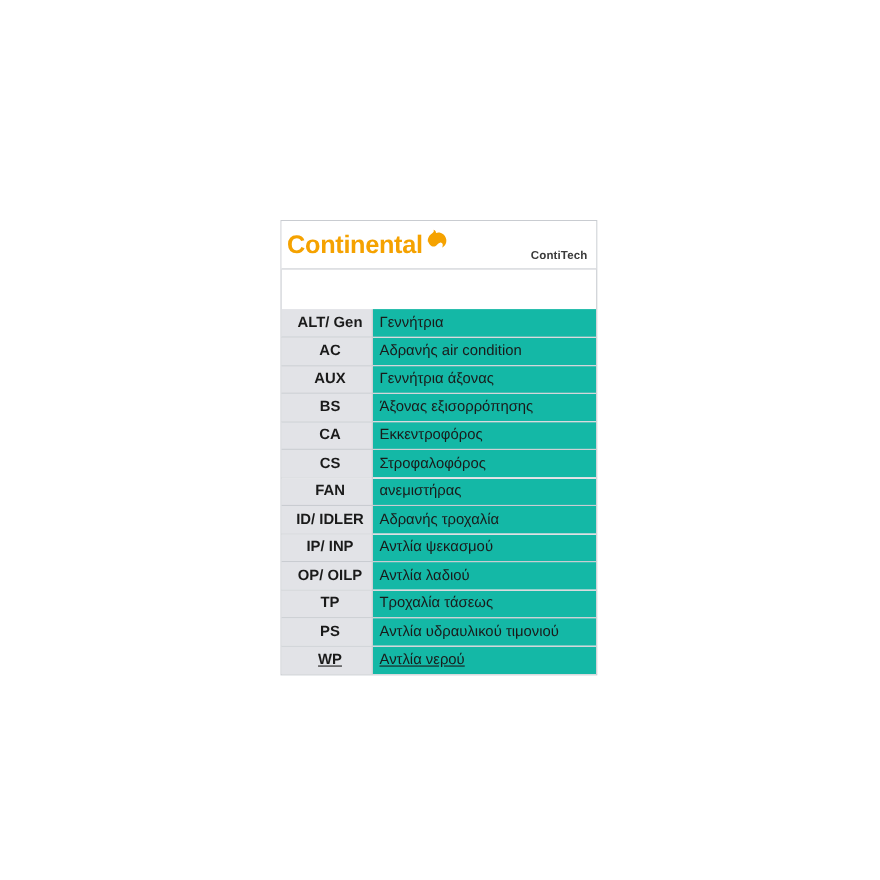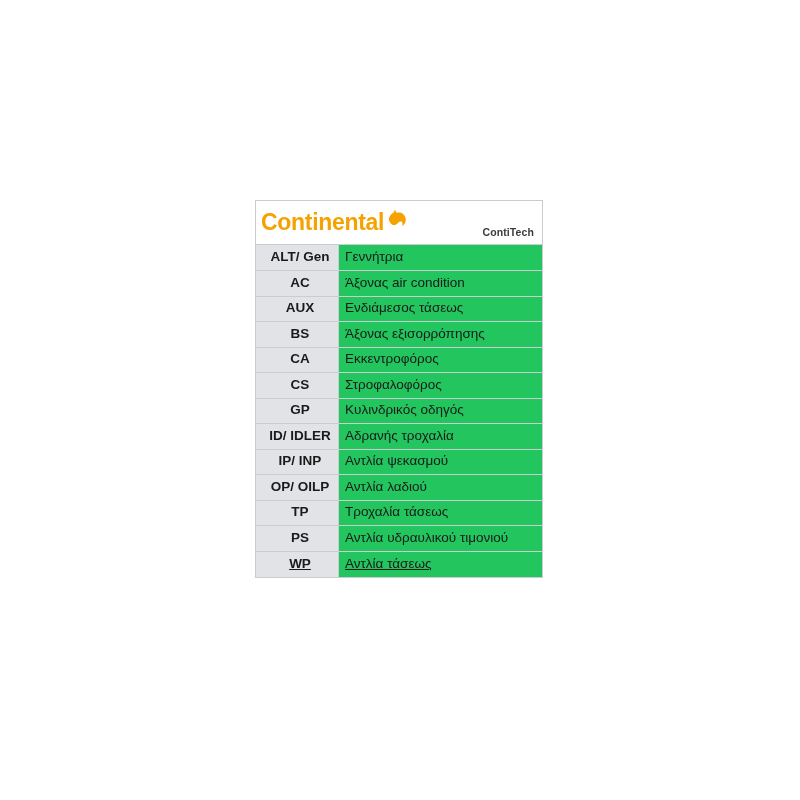--- a/index.html
+++ b/index.html
@@ -58,20 +58,21 @@
     bottom: 6px;
     color: #3b3b3b;
     font-size: 10.5px;
     font-weight: bold;
     letter-spacing: 0.1px;
   }
   table.legend {
     border-collapse: collapse;
     width: 100%;
     table-layout: fixed;
+    margin-top: 36px;
   }
   table.legend tr {
     height: 25.5px;
   }
   table.legend td {
     border-bottom: 1px solid #c9ccd1;
     padding: 0 0 0 6px;
     font-size: 13.5px;
     color: #1a1a1a;
     vertical-align: middle;
@@ -85,21 +86,21 @@
   }
   td.code {
     width: 76px;
     background: #e2e3e7;
     border-right: 1px solid #c9ccd1;
     font-weight: bold;
     text-align: center;
     padding-left: 0;
   }
   td.desc {
-    background: #22c55e;
+    background: #14b8a6;
     padding-left: 8px;
   }
 </style>
 </head>
 <body>
 
 <div id="page">
 
   <div class="legend-card">
 
@@ -116,41 +117,41 @@
     </div>
 
     <table class="legend">
       <tbody>
         <tr>
           <td class="code">ALT/ Gen</td>
           <td class="desc">Γεννήτρια</td>
         </tr>
         <tr>
           <td class="code">AC</td>
-          <td class="desc">Άξονας air condition</td>
+          <td class="desc">Αδρανής air condition</td>
         </tr>
         <tr>
           <td class="code">AUX</td>
-          <td class="desc">Ενδιάμεσος τάσεως</td>
+          <td class="desc">Γεννήτρια άξονας</td>
         </tr>
         <tr>
           <td class="code">BS</td>
           <td class="desc">Άξονας εξισορρόπησης</td>
         </tr>
         <tr>
           <td class="code">CA</td>
           <td class="desc">Εκκεντροφόρος</td>
         </tr>
         <tr>
           <td class="code">CS</td>
           <td class="desc">Στροφαλοφόρος</td>
         </tr>
         <tr>
-          <td class="code">GP</td>
-          <td class="desc">Κυλινδρικός οδηγός</td>
+          <td class="code">FAN</td>
+          <td class="desc">ανεμιστήρας</td>
         </tr>
         <tr>
           <td class="code">ID/ IDLER</td>
           <td class="desc">Αδρανής τροχαλία</td>
         </tr>
         <tr>
           <td class="code">IP/ INP</td>
           <td class="desc">Αντλία ψεκασμού</td>
         </tr>
         <tr>
@@ -160,20 +161,20 @@
         <tr>
           <td class="code">TP</td>
           <td class="desc">Τροχαλία τάσεως</td>
         </tr>
         <tr>
           <td class="code">PS</td>
           <td class="desc">Αντλία υδραυλικού τιμονιού</td>
         </tr>
         <tr>
           <td class="code">WP</td>
-          <td class="desc">Αντλία τάσεως</td>
+          <td class="desc">Αντλία νερού</td>
         </tr>
       </tbody>
     </table>
 
   </div>
 
 </div>
 
 </body></html>

